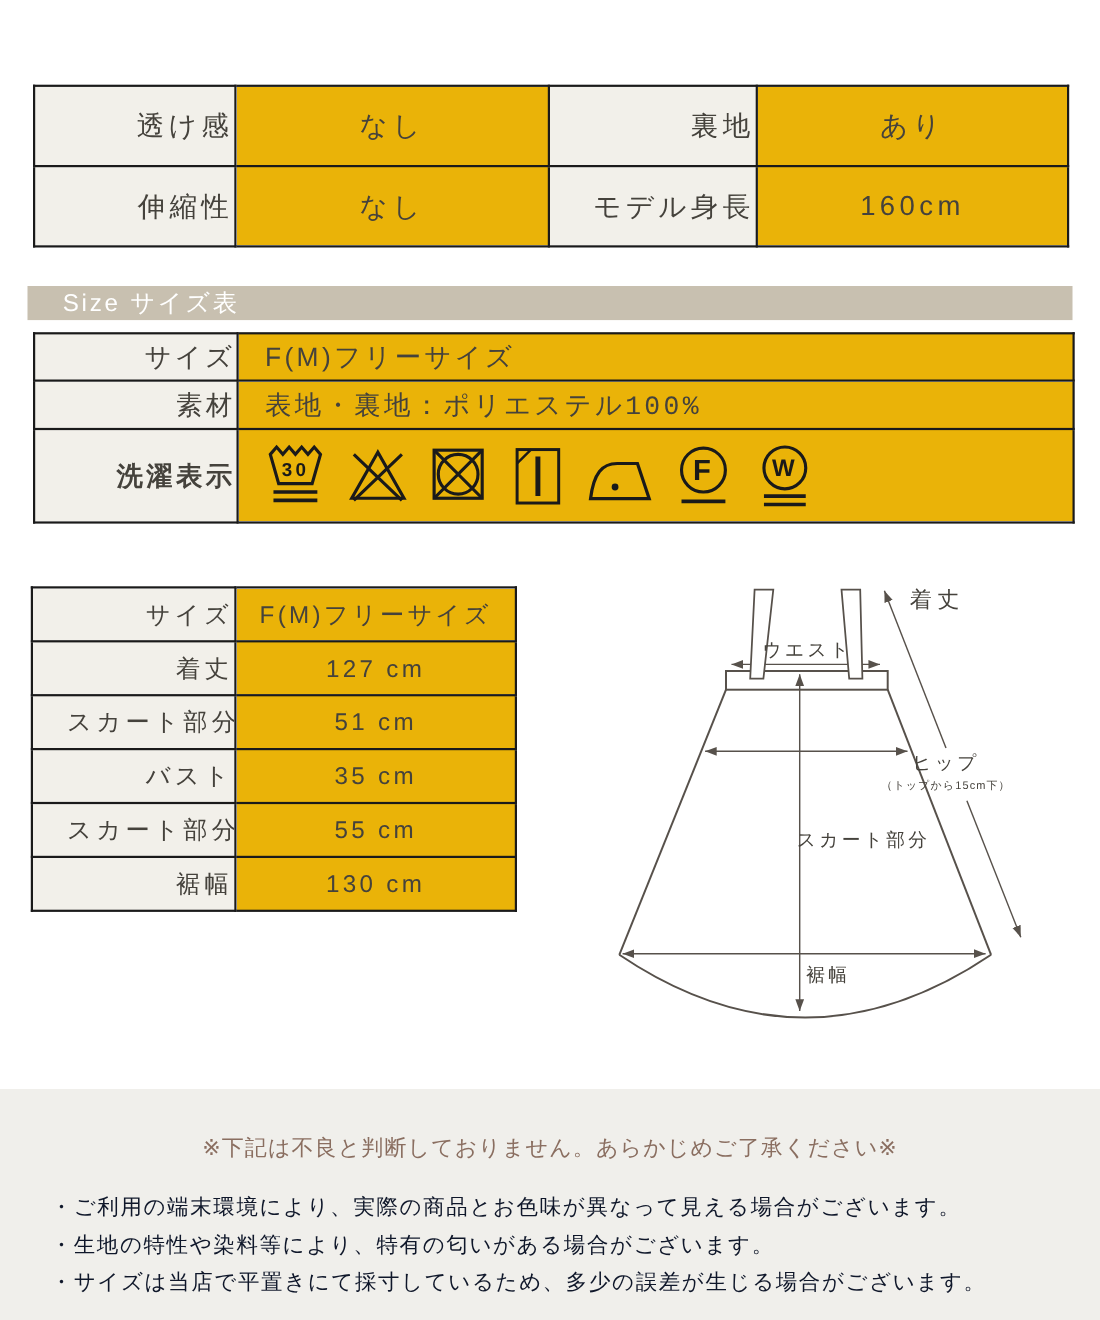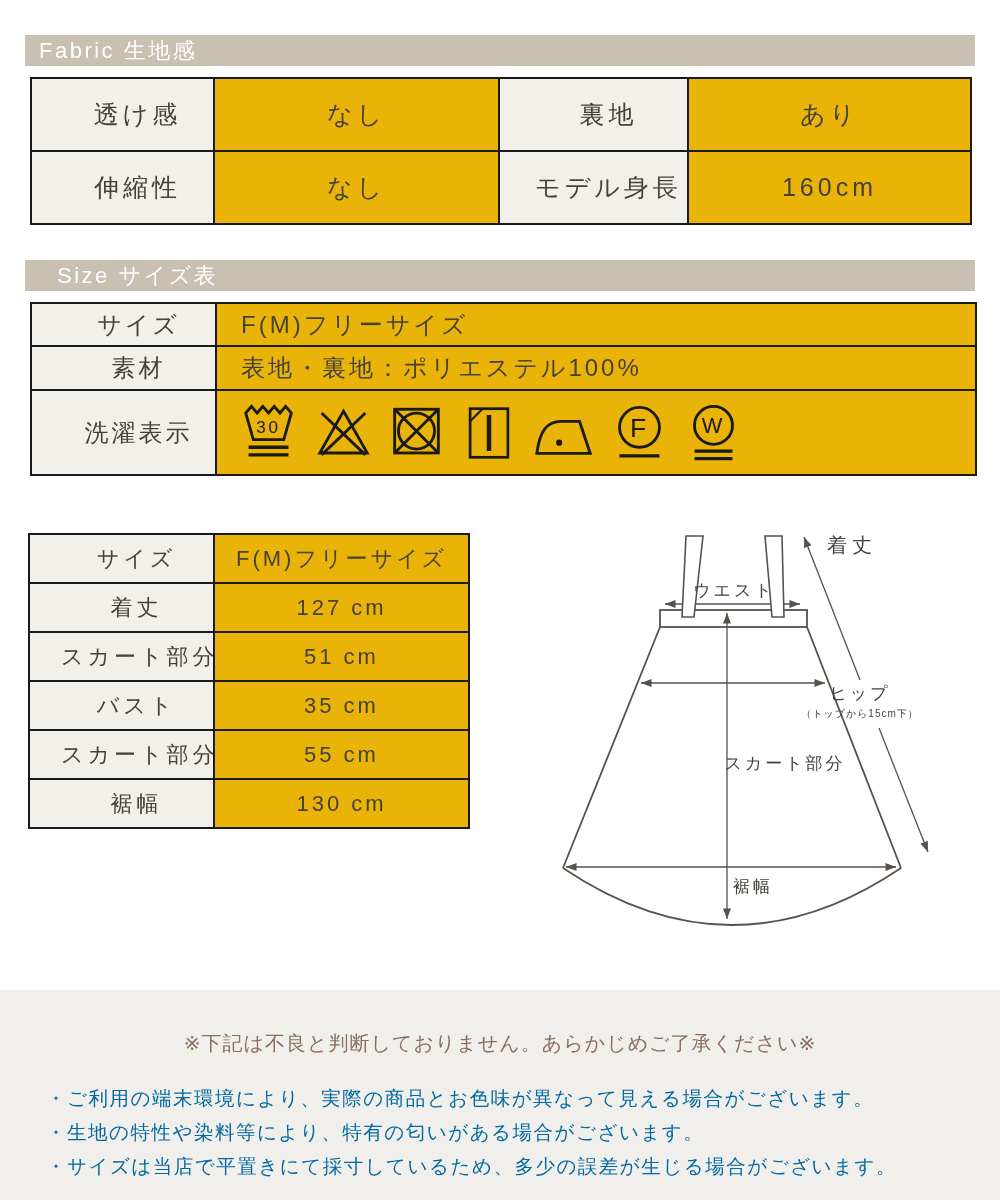--- a/index.html
+++ b/index.html
@@ -7,32 +7,32 @@
   .page{position:relative;width:1000px;height:1200px;background:#fff;overflow:hidden;}
 
   .bar{position:absolute;left:25px;width:950px;height:31px;background:var(--bar_bg);
        color:#fff;font-size:22px;letter-spacing:2.5px;line-height:31px;padding-left:14px;
        box-sizing:border-box;}
   .bar-fabric{top:35px;}
   .bar-size{top:260px;padding-left:32px;}
 
   table{border-collapse:collapse;position:absolute;table-layout:fixed;background:#fff;}
   td{border:2px solid var(--border);color:var(--text);overflow:hidden;white-space:nowrap;}
-  td.h{background:var(--cell_bg);text-align:center;padding-left:31px;}
+  td.h{background:var(--cell_bg);text-align:right;padding-left:31px;}
   td.v{background:#eab308;text-align:center;}
   td.left{text-align:left;padding-left:24px;}
 
   .fabric-tbl{left:30px;top:77px;width:940px;}
   .fabric-tbl td{height:69px;font-size:25px;letter-spacing:4px;}
 
   .info-tbl{left:30px;top:302px;width:945px;}
   .info-tbl td{font-size:24px;letter-spacing:3px;}
   .info-tbl tr:nth-child(1) td{height:39px;}
-  .info-tbl tr:nth-child(2) td{height:40px;}
-  .info-tbl tr:nth-child(3) td{height:81px;}
+  .info-tbl tr:nth-child(2) td{height:40px;font-family:Liberation Mono, monospace;}
+  .info-tbl tr:nth-child(3) td{height:81px;font-weight:bold;}
 
   .care-cell{padding-left:14px;}
   .care-cell svg{vertical-align:middle;margin-right:7px;}
   .care-stroke{stroke:#1a1a1a;stroke-width:3;fill:none;}
   .care-thick{stroke:#1a1a1a;stroke-width:5;fill:none;}
   .care-text{fill:#1a1a1a;font-size:18px;font-family:"Liberation Sans","DejaVu Sans",sans-serif;}
 
   .measure-tbl{left:28px;top:533px;width:440px;}
   .measure-tbl td{height:45px;font-size:22px;}
   .measure-tbl td.h{letter-spacing:4px;}
@@ -42,30 +42,27 @@
   .d-outline{stroke:var(--diagram_line);stroke-width:1.8;fill:none;}
   .d-strap{stroke:var(--diagram_line);stroke-width:1.6;fill:#fff;}
   .d-arrow{stroke:var(--diagram_line);stroke-width:1.3;fill:none;}
   .d-label{fill:var(--text);font-size:17px;letter-spacing:3px;}
   .d-label-big{fill:var(--text);font-size:20px;letter-spacing:5px;}
   .d-note{fill:var(--text);font-size:10px;letter-spacing:1px;}
 
   .notes{position:absolute;left:0;top:990px;width:1000px;height:266px;background:var(--notes_bg);box-sizing:border-box;}
   .notes-title{margin-top:40px;text-align:center;color:var(--notes_title);
                font-size:20px;letter-spacing:1px;}
-  .notes-list{margin:24px 0 0 46px;color:#0369a1;font-size:19.5px;line-height:34px;letter-spacing:1.5px;}
+  .notes-list{margin:24px 0 0 46px;color:#0f172a;font-size:19.5px;line-height:34px;letter-spacing:1.5px;}
 </style>
 </head>
 <body>
 
 <div class="page">
 
-  <div class="bar bar-fabric">
-    <span>Fabric 生地感</span>
-  </div>
 
   <table class="fabric-tbl">
     <colgroup>
         <col style="width:183px">
         <col style="width:285px">
         <col style="width:189px">
         <col style="width:283px">
       </colgroup>
     <tbody>
         <tr>

